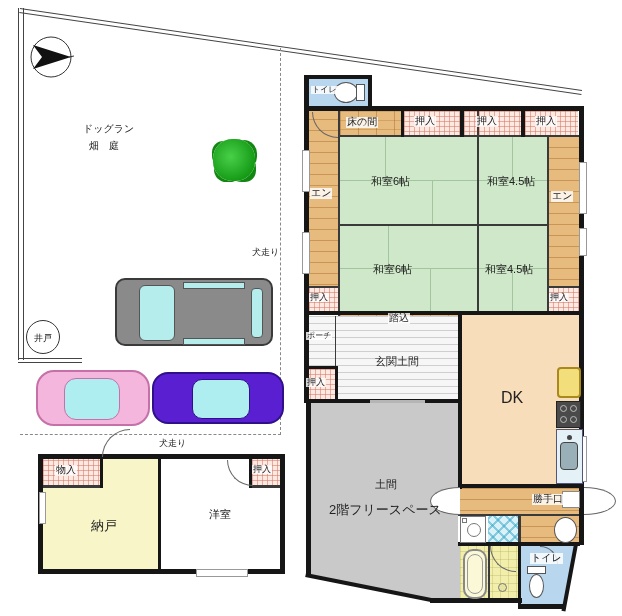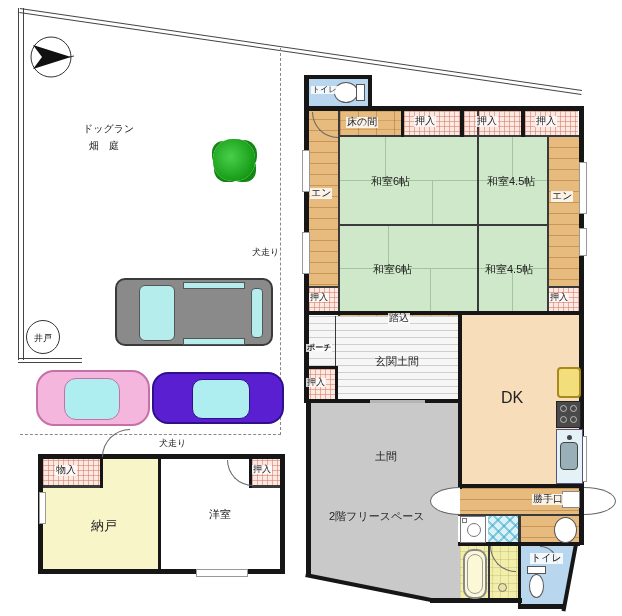--- a/index.html
+++ b/index.html
@@ -210,26 +210,26 @@
   <div class="lbl" style="left:535px;top:116px;">押入</div>
   <div class="lbl nobg" style="left:370px;top:176px;font-size:11px;">和室6帖</div>
   <div class="lbl nobg" style="left:486px;top:176px;font-size:11px;">和室4.5帖</div>
   <div class="lbl nobg" style="left:372px;top:264px;font-size:11px;">和室6帖</div>
   <div class="lbl nobg" style="left:484px;top:264px;font-size:11px;">和室4.5帖</div>
   <div class="lbl" style="left:310px;top:188px;">エン</div>
   <div class="lbl" style="left:551px;top:191px;">エン</div>
   <div class="lbl" style="left:309px;top:293px;font-size:9px;">押入</div>
   <div class="lbl" style="left:549px;top:293px;font-size:9px;">押入</div>
   <div class="lbl" style="left:388px;top:313px;">踏込</div>
-  <div class="lbl" style="left:306px;top:344px;font-size:8px;font-weight:bold;">ポーチ</div>
+  <div class="lbl" style="left:306px;top:332px;font-size:8px;">ポーチ</div>
   <div class="lbl nobg" style="left:374px;top:356px;font-size:11px;">玄関土間</div>
   <div class="lbl" style="left:306px;top:378px;font-size:9px;">押入</div>
   <div class="lbl nobg" style="left:500px;top:390px;font-size:16px;">DK</div>
-  <div class="lbl nobg" style="left:374px;top:451px;font-size:11px;">土間</div>
-  <div class="lbl nobg" style="left:328px;top:503px;font-size:11px;margin-top:8px;">2階フリースペース</div>
+  <div class="lbl nobg" style="left:374px;top:479px;font-size:11px;">土間</div>
+  <div class="lbl nobg" style="left:328px;top:503px;font-size:13px;">2階フリースペース</div>
   <div class="lbl" style="left:532px;top:494px;">勝手口</div>
   <div class="lbl" style="left:530px;top:553px;">トイレ</div>
   <div class="lbl" style="left:55px;top:465px;">物入</div>
   <div class="lbl nobg" style="left:90px;top:519px;font-size:13px;">納戸</div>
   <div class="lbl" style="left:252px;top:465px;font-size:9px;">押入</div>
   <div class="lbl nobg" style="left:208px;top:509px;font-size:11px;">洋室</div>
 
 </div>
 
 </body></html>

